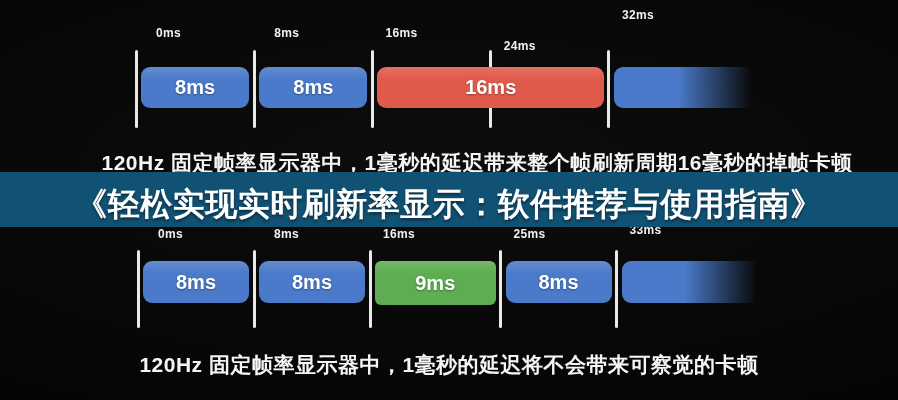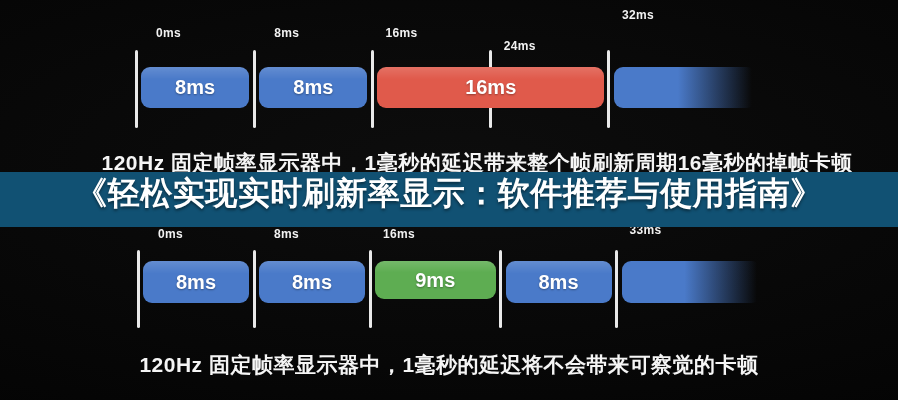--- a/index.html
+++ b/index.html
@@ -22,21 +22,21 @@
   }
   .bar-label{
     color:#fff;font-size:20px;font-weight:700;text-shadow:0 1px 2px rgba(0,0,0,.35);
   }
   .caption{
     position:absolute;left:0;width:898px;text-align:center;z-index:1;
     color:#f5f5f5;font-size:21px;font-weight:700;letter-spacing:.5px;
   }
   .band{
     position:absolute;left:0;top:172px;width:898px;height:55px;z-index:3;
-    background:#115173;display:flex;align-items:flex-start;justify-content:center;
+    background:#115173;display:flex;align-items:flex-end;justify-content:center;
   }
   .band-title{
     color:#ffffff;font-size:32px;font-weight:900;letter-spacing:.5px;
     text-shadow:0 2px 3px rgba(0,0,0,.45);white-space:nowrap;
   }
 </style>
 </head>
 <body>
 
 <div class="stage">
@@ -70,30 +70,31 @@
     <span class="band-title">《轻松实现实时刷新率显示：软件推荐与使用指南》</span>
   </div>
 
   <div class="chart" id="chart-1">
       <div class="tick-label" style="left: 93px; top: 227px;">0ms</div>
       <div class="tick-line" style="left: 136.5px; top: 250px; height: 78px; background: rgb(233, 233, 233);"></div>
       <div class="tick-label" style="left: 209px; top: 227px;">8ms</div>
       <div class="tick-line" style="left: 252.5px; top: 250px; height: 78px; background: rgb(233, 233, 233);"></div>
       <div class="tick-label" style="left: 325px; top: 227px;">16ms</div>
       <div class="tick-line" style="left: 368.5px; top: 250px; height: 78px; background: rgb(233, 233, 233);"></div>
+      <div class="tick-label" style="left: 455.5px; top: 227px;">25ms</div>
       <div class="tick-line" style="left: 499px; top: 250px; height: 78px; background: rgb(233, 233, 233);"></div>
       <div class="tick-label" style="left: 571.5px; top: 223px;">33ms</div>
       <div class="tick-line" style="left: 615px; top: 250px; height: 78px; background: rgb(233, 233, 233);"></div>
       <div class="bar" style="left: 143px; width: 106px; top: 261px; height: 42px; background: linear-gradient(rgba(255, 255, 255, 0.14) 0%, rgba(255, 255, 255, 0) 30%), rgb(74, 122, 201);">
         <span class="bar-label">8ms</span>
       </div>
       <div class="bar" style="left: 259px; width: 106px; top: 261px; height: 42px; background: linear-gradient(rgba(255, 255, 255, 0.14) 0%, rgba(255, 255, 255, 0) 30%), rgb(74, 122, 201);">
         <span class="bar-label">8ms</span>
       </div>
-      <div class="bar" style="left: 375px; width: 120.5px; top: 261px; height: 38px; background: linear-gradient(rgba(255, 255, 255, 0.14) 0%, rgba(255, 255, 255, 0) 30%), rgb(94, 173, 82);">
+      <div class="bar" style="left: 375px; width: 120.5px; top: 261px; height: 44px; background: linear-gradient(rgba(255, 255, 255, 0.14) 0%, rgba(255, 255, 255, 0) 30%), rgb(94, 173, 82); border-radius: 6px;">
         <span class="bar-label">9ms</span>
       </div>
       <div class="bar" style="left: 505.5px; width: 106px; top: 261px; height: 42px; background: linear-gradient(rgba(255, 255, 255, 0.14) 0%, rgba(255, 255, 255, 0) 30%), rgb(74, 122, 201);">
         <span class="bar-label">8ms</span>
       </div>
       <div class="bar" style="left: 621.5px; width: 139.35px; top: 261px; height: 42px; background: linear-gradient(90deg, rgb(74, 122, 201) 0%, rgb(74, 122, 201) 45%, rgba(0, 0, 0, 0) 97%);"></div>
     </div>
 
   <div class="caption" style="top:351px;">120Hz 固定帧率显示器中，1毫秒的延迟将不会带来可察觉的卡顿</div>
 

